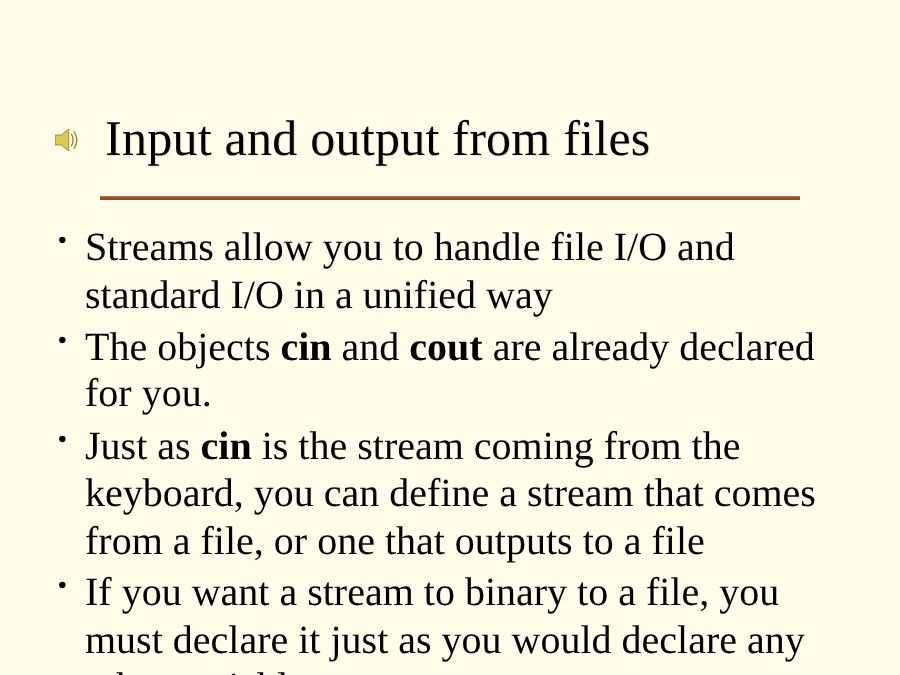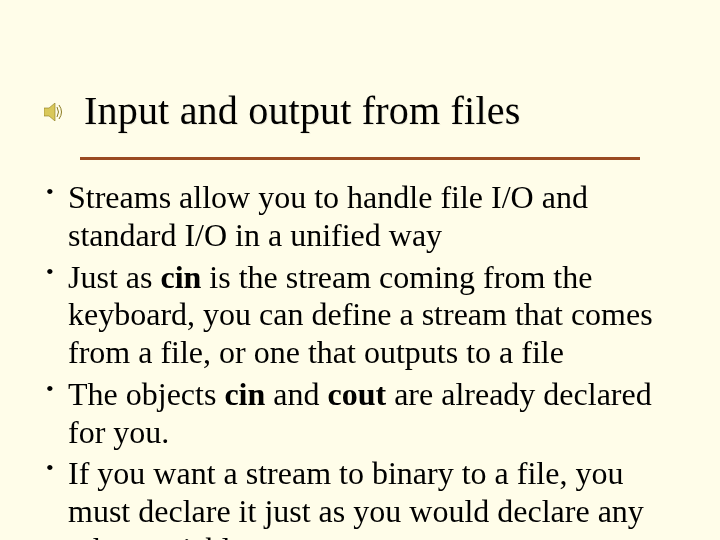--- a/index.html
+++ b/index.html
@@ -85,19 +85,19 @@
     </svg>
   </div>
 
   <div class="title">Input and output from files</div>
 
   <div class="rule"></div>
 
   <div class="body">
     <ul class="bullets">
         <li><span>Streams allow you to handle file I/O and standard I/O in a unified way</span></li>
+        <li><span>The objects </span><span class="b">cin</span><span> and </span><span class="b">cout</span><span> are already declared for you.</span></li>
         <li><span>Just as </span><span class="b">cin</span><span> is the stream coming from the keyboard, you can define a stream that comes from a file, or one that outputs to a file</span></li>
-        <li><span>The objects </span><span class="b">cin</span><span> and </span><span class="b">cout</span><span> are already declared for you.</span></li>
         <li><span> If you want a stream to binary to a file, you must declare it just as you would declare any other variable.</span></li>
       </ul>
   </div>
 
 </div>
 
 </body></html>

